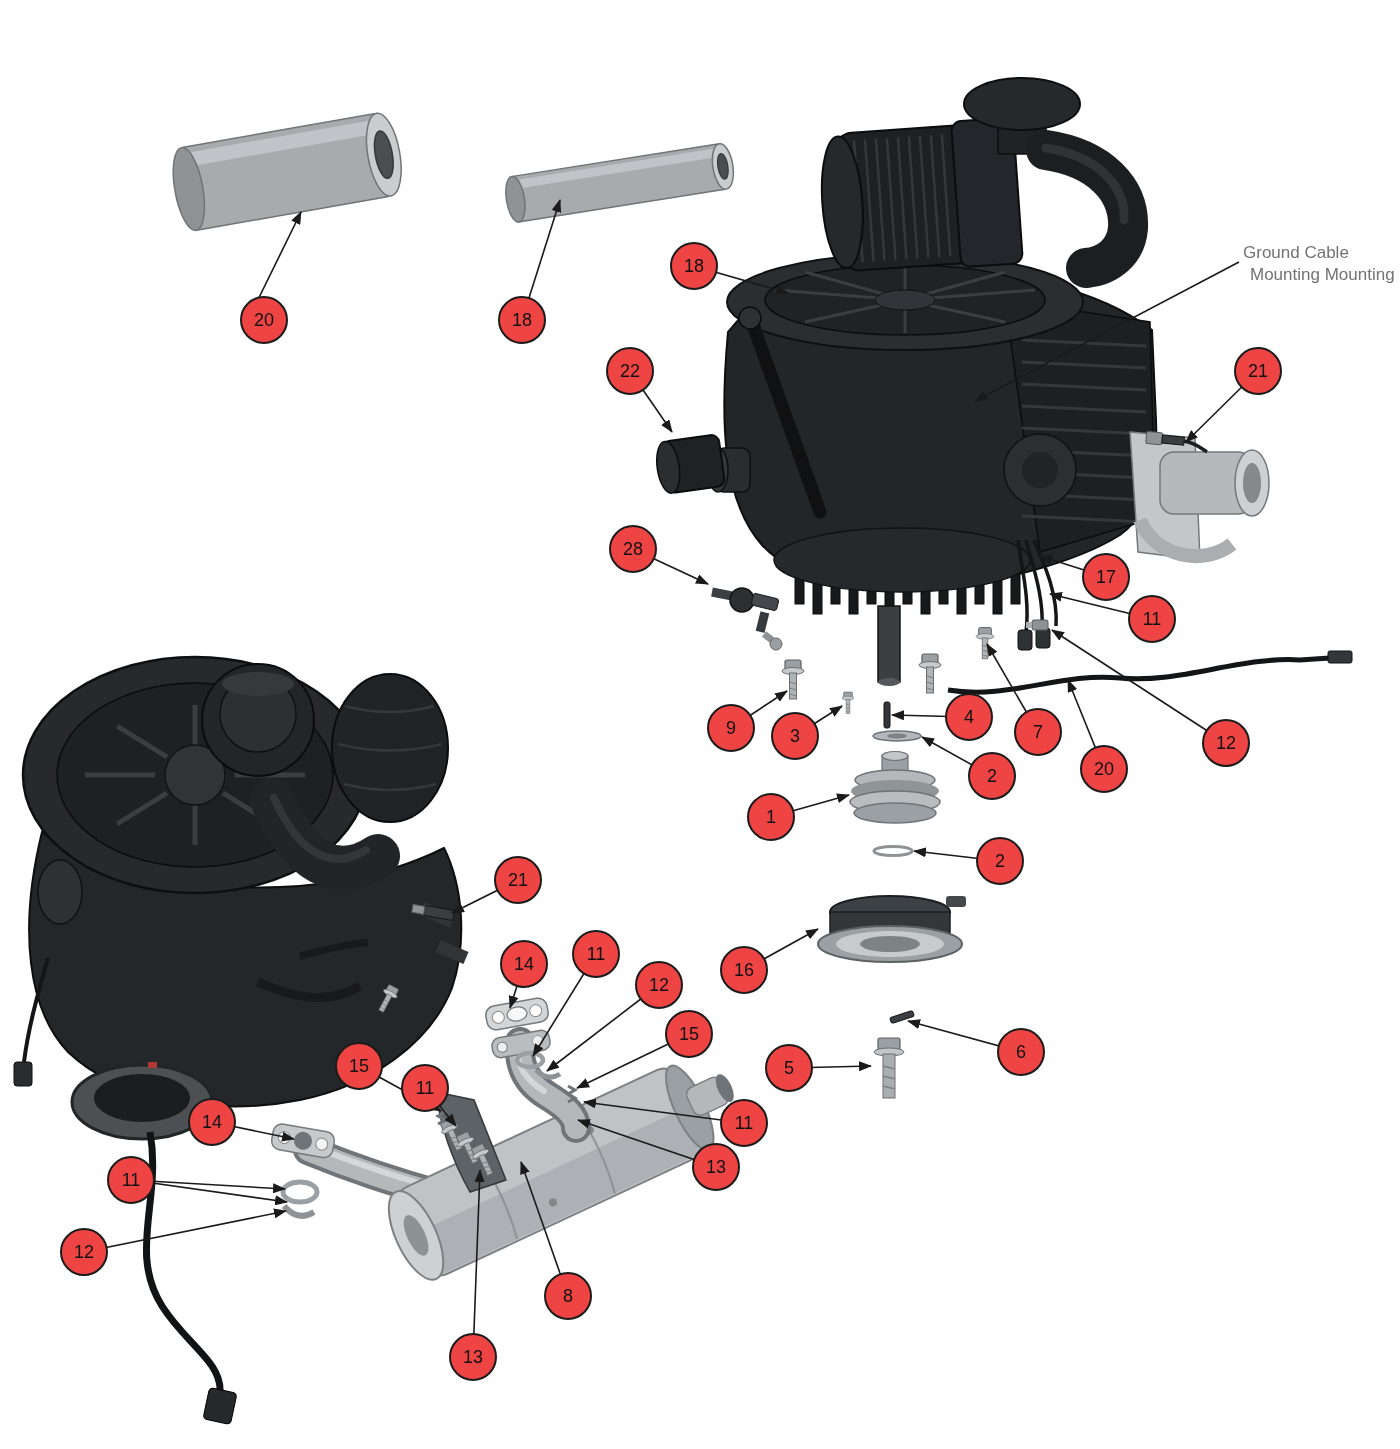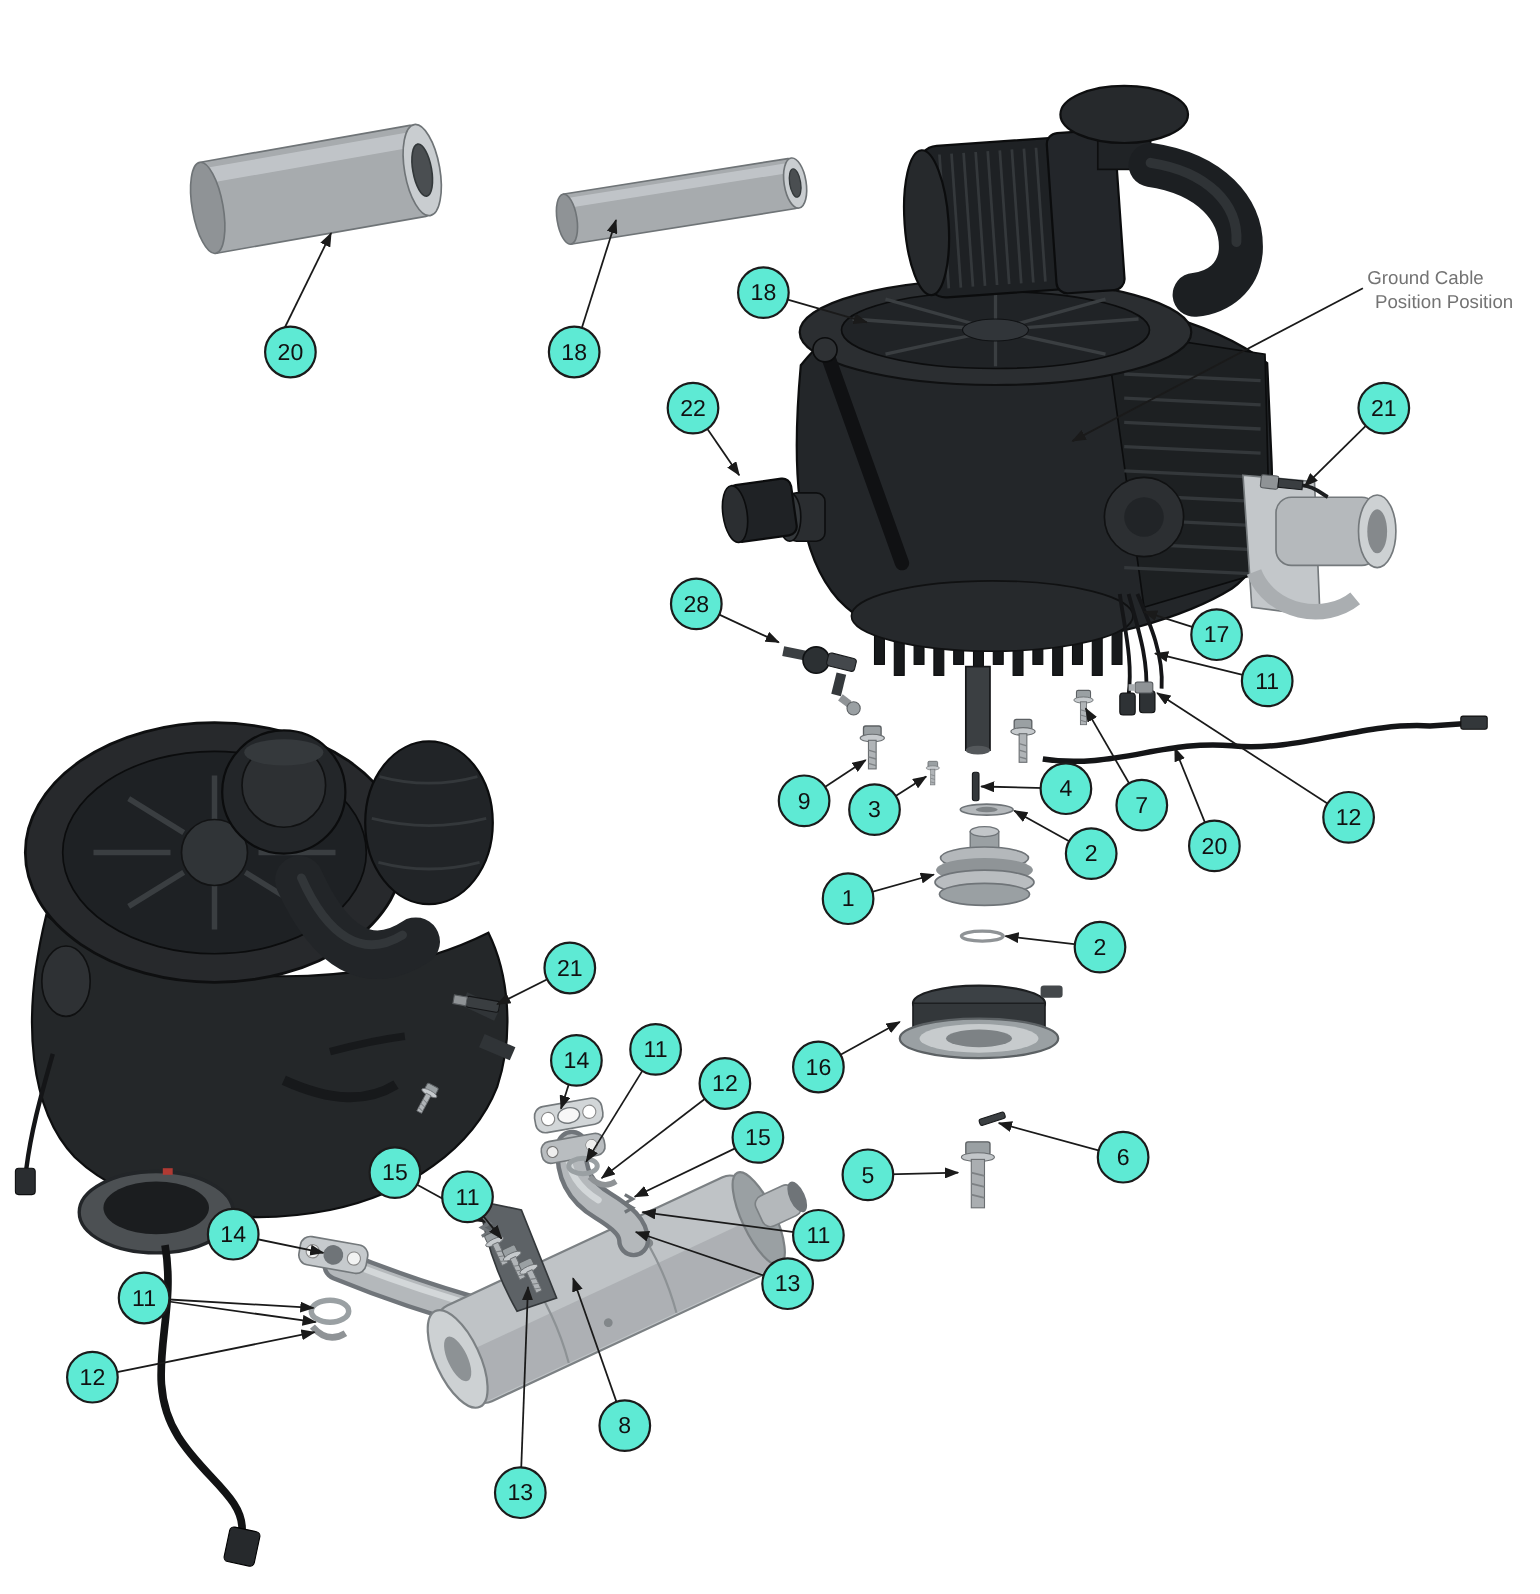--- a/index.html
+++ b/index.html
@@ -3,23 +3,23 @@
 <meta charset="utf-8">
 <style>
   * { margin:0; padding:0; box-sizing:border-box; }
   html,body { background:#ffffff; }
   body { font-family:"Liberation Sans", sans-serif; color:#111; }
   .stage { position:relative; width:1400px; height:1449px; background:#fff; overflow:hidden; }
   .stage > svg { position:absolute; left:0; top:0; }
   .callout-layer { position:absolute; left:0; top:0; width:100%; height:100%; pointer-events:none; }
   .callout {
     position:absolute; width:48px; height:48px; border-radius:50%;
-    border:2px solid #1b1b1b; background:#5eead4;
+    border:2px solid #1b1b1b; background:#ef4444;
     display:flex; align-items:center; justify-content:center;
-    font-size:21px; line-height:1; color:#111;
+    font-size:18px; line-height:1; color:#111;
   }
   .leader { stroke:#1a1a1a; stroke-width:1.6; }
   .gc-label { position:absolute; left:1243px; top:242px; font-size:17px; line-height:22px; color:#737373; white-space:nowrap; }
   .gc-label .l2 { padding-left:7px; }
 </style>
 </head>
 <body>
 
 <div class="stage">
 
@@ -434,16 +434,16 @@
       <div class="callout" style="left: 692px; top: 1143px;">13</div>
       <div class="callout" style="left: 188px; top: 1098px;">14</div>
       <div class="callout" style="left: 107px; top: 1156px;">11</div>
       <div class="callout" style="left: 60px; top: 1228px;">12</div>
       <div class="callout" style="left: 544px; top: 1272px;">8</div>
       <div class="callout" style="left: 449px; top: 1333px;">13</div>
     </div>
 
 <div class="gc-label">
   <div class="l1">Ground Cable</div>
-  <div class="l2">Position Position</div>
+  <div class="l2">Mounting Mounting</div>
 </div>
 
 </div>
 
 </body></html>

